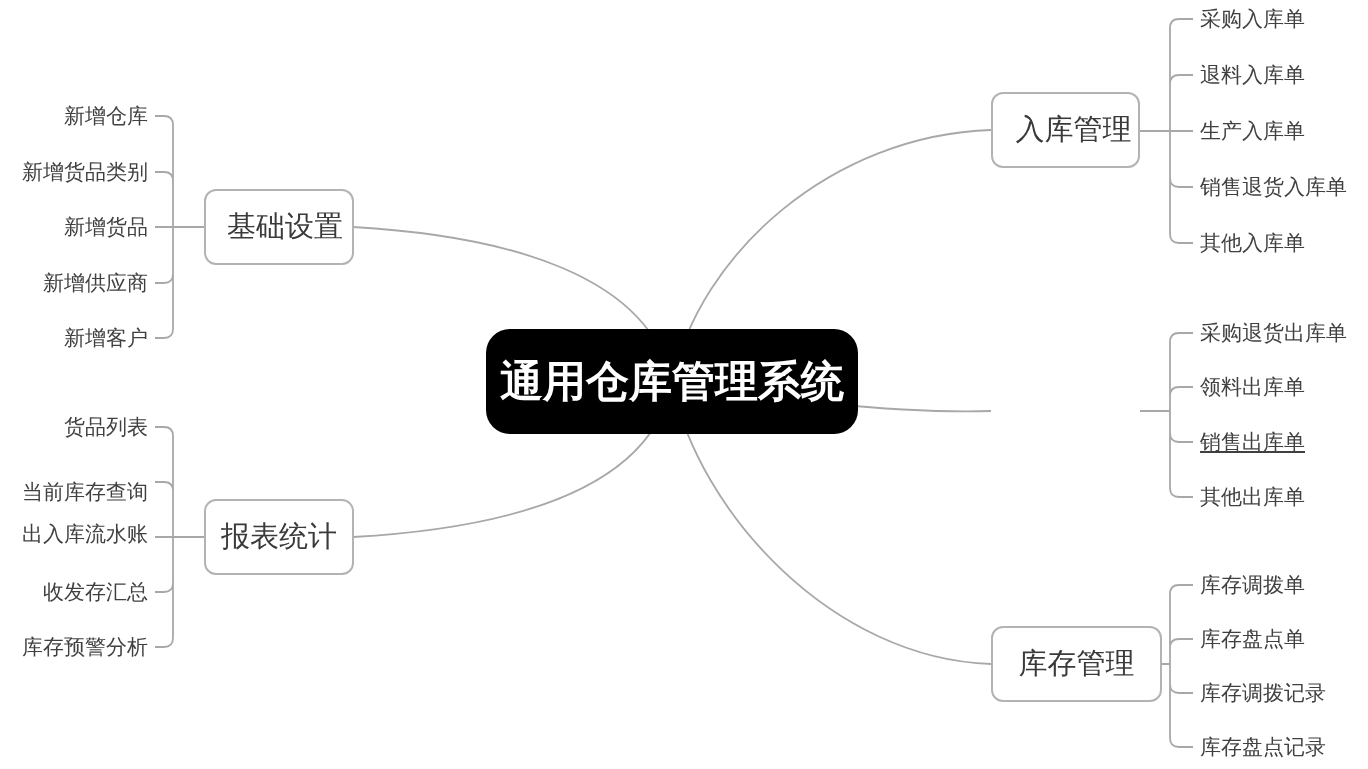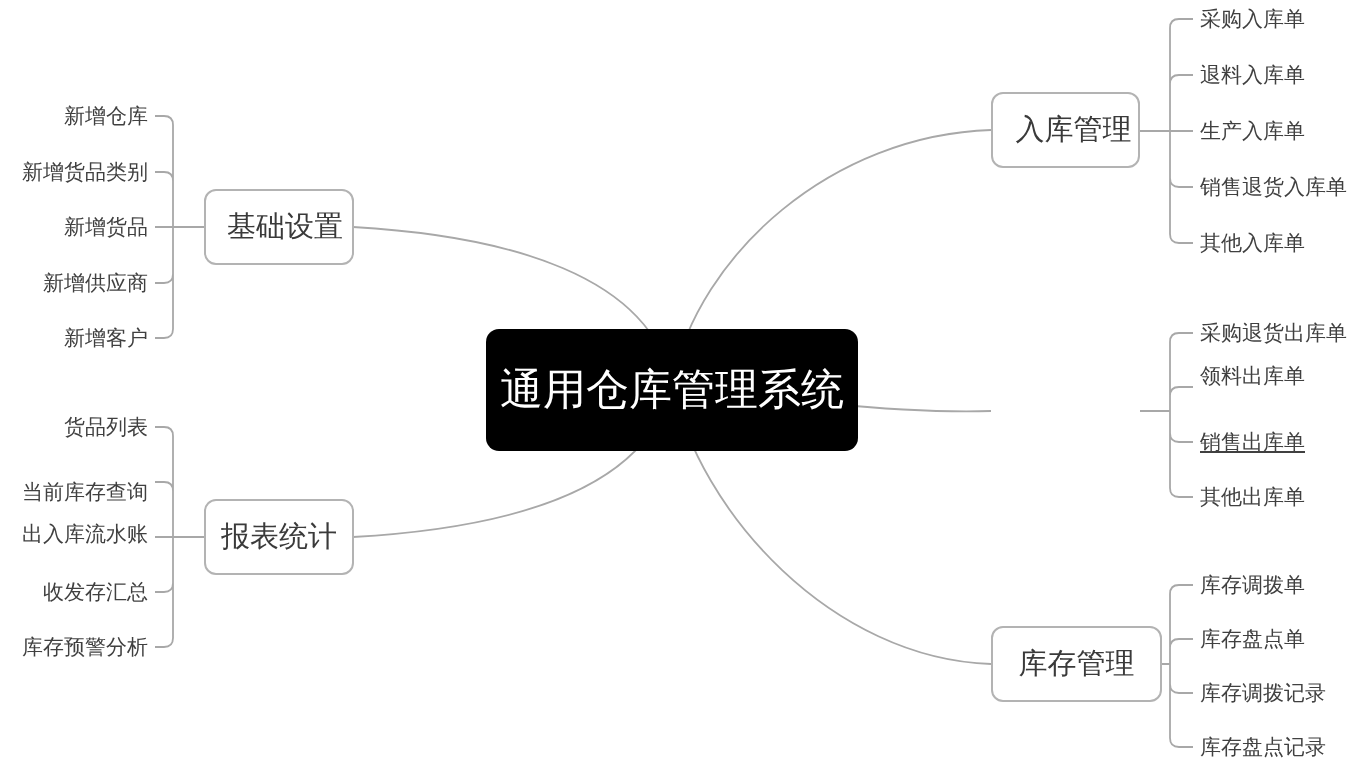--- a/index.html
+++ b/index.html
@@ -42,29 +42,29 @@
     font-size: 29px;
     color: #3a3a3a;
     white-space: nowrap;
     cursor: default;
   }
   .central-topic {
     position: absolute;
     left: 486px;
     top: 329px;
     width: 372px;
-    height: 122px;
+    height: 105px;
     box-sizing: border-box;
     background: #000000;
-    border-radius: 13px;
+    border-radius: 24px;
     display: flex;
     align-items: center;
     justify-content: center;
     font-size: 43px;
-    font-weight: 400;
+    font-weight: 700;
     color: #ffffff;
     white-space: nowrap;
     cursor: default;
   }
   .leaf {
     position: absolute;
     font-size: 21px;
     color: #404040;
     white-space: nowrap;
     transform: translateY(-50%);
@@ -141,21 +141,21 @@
   <div class="leaf leaf-left" style="top:592px;">收发存汇总</div>
   <div class="leaf leaf-left" style="top:647px;">库存预警分析</div>
 
   <div class="leaf leaf-right" style="top:19px;">采购入库单</div>
   <div class="leaf leaf-right" style="top:75px;">退料入库单</div>
   <div class="leaf leaf-right" style="top:131px;">生产入库单</div>
   <div class="leaf leaf-right" style="top:187px;">销售退货入库单</div>
   <div class="leaf leaf-right" style="top:243px;">其他入库单</div>
 
   <div class="leaf leaf-right" style="top:333px;">采购退货出库单</div>
-  <div class="leaf leaf-right" style="top:376px;">领料出库单</div>
+  <div class="leaf leaf-right" style="top:387px;">领料出库单</div>
   <div class="leaf leaf-right" style="top:442px;text-decoration:underline;">销售出库单</div>
   <div class="leaf leaf-right" style="top:497px;">其他出库单</div>
 
   <div class="leaf leaf-right" style="top:585px;">库存调拨单</div>
   <div class="leaf leaf-right" style="top:639px;">库存盘点单</div>
   <div class="leaf leaf-right" style="top:693px;">库存调拨记录</div>
   <div class="leaf leaf-right" style="top:747px;">库存盘点记录</div>
 
 </div>
 

